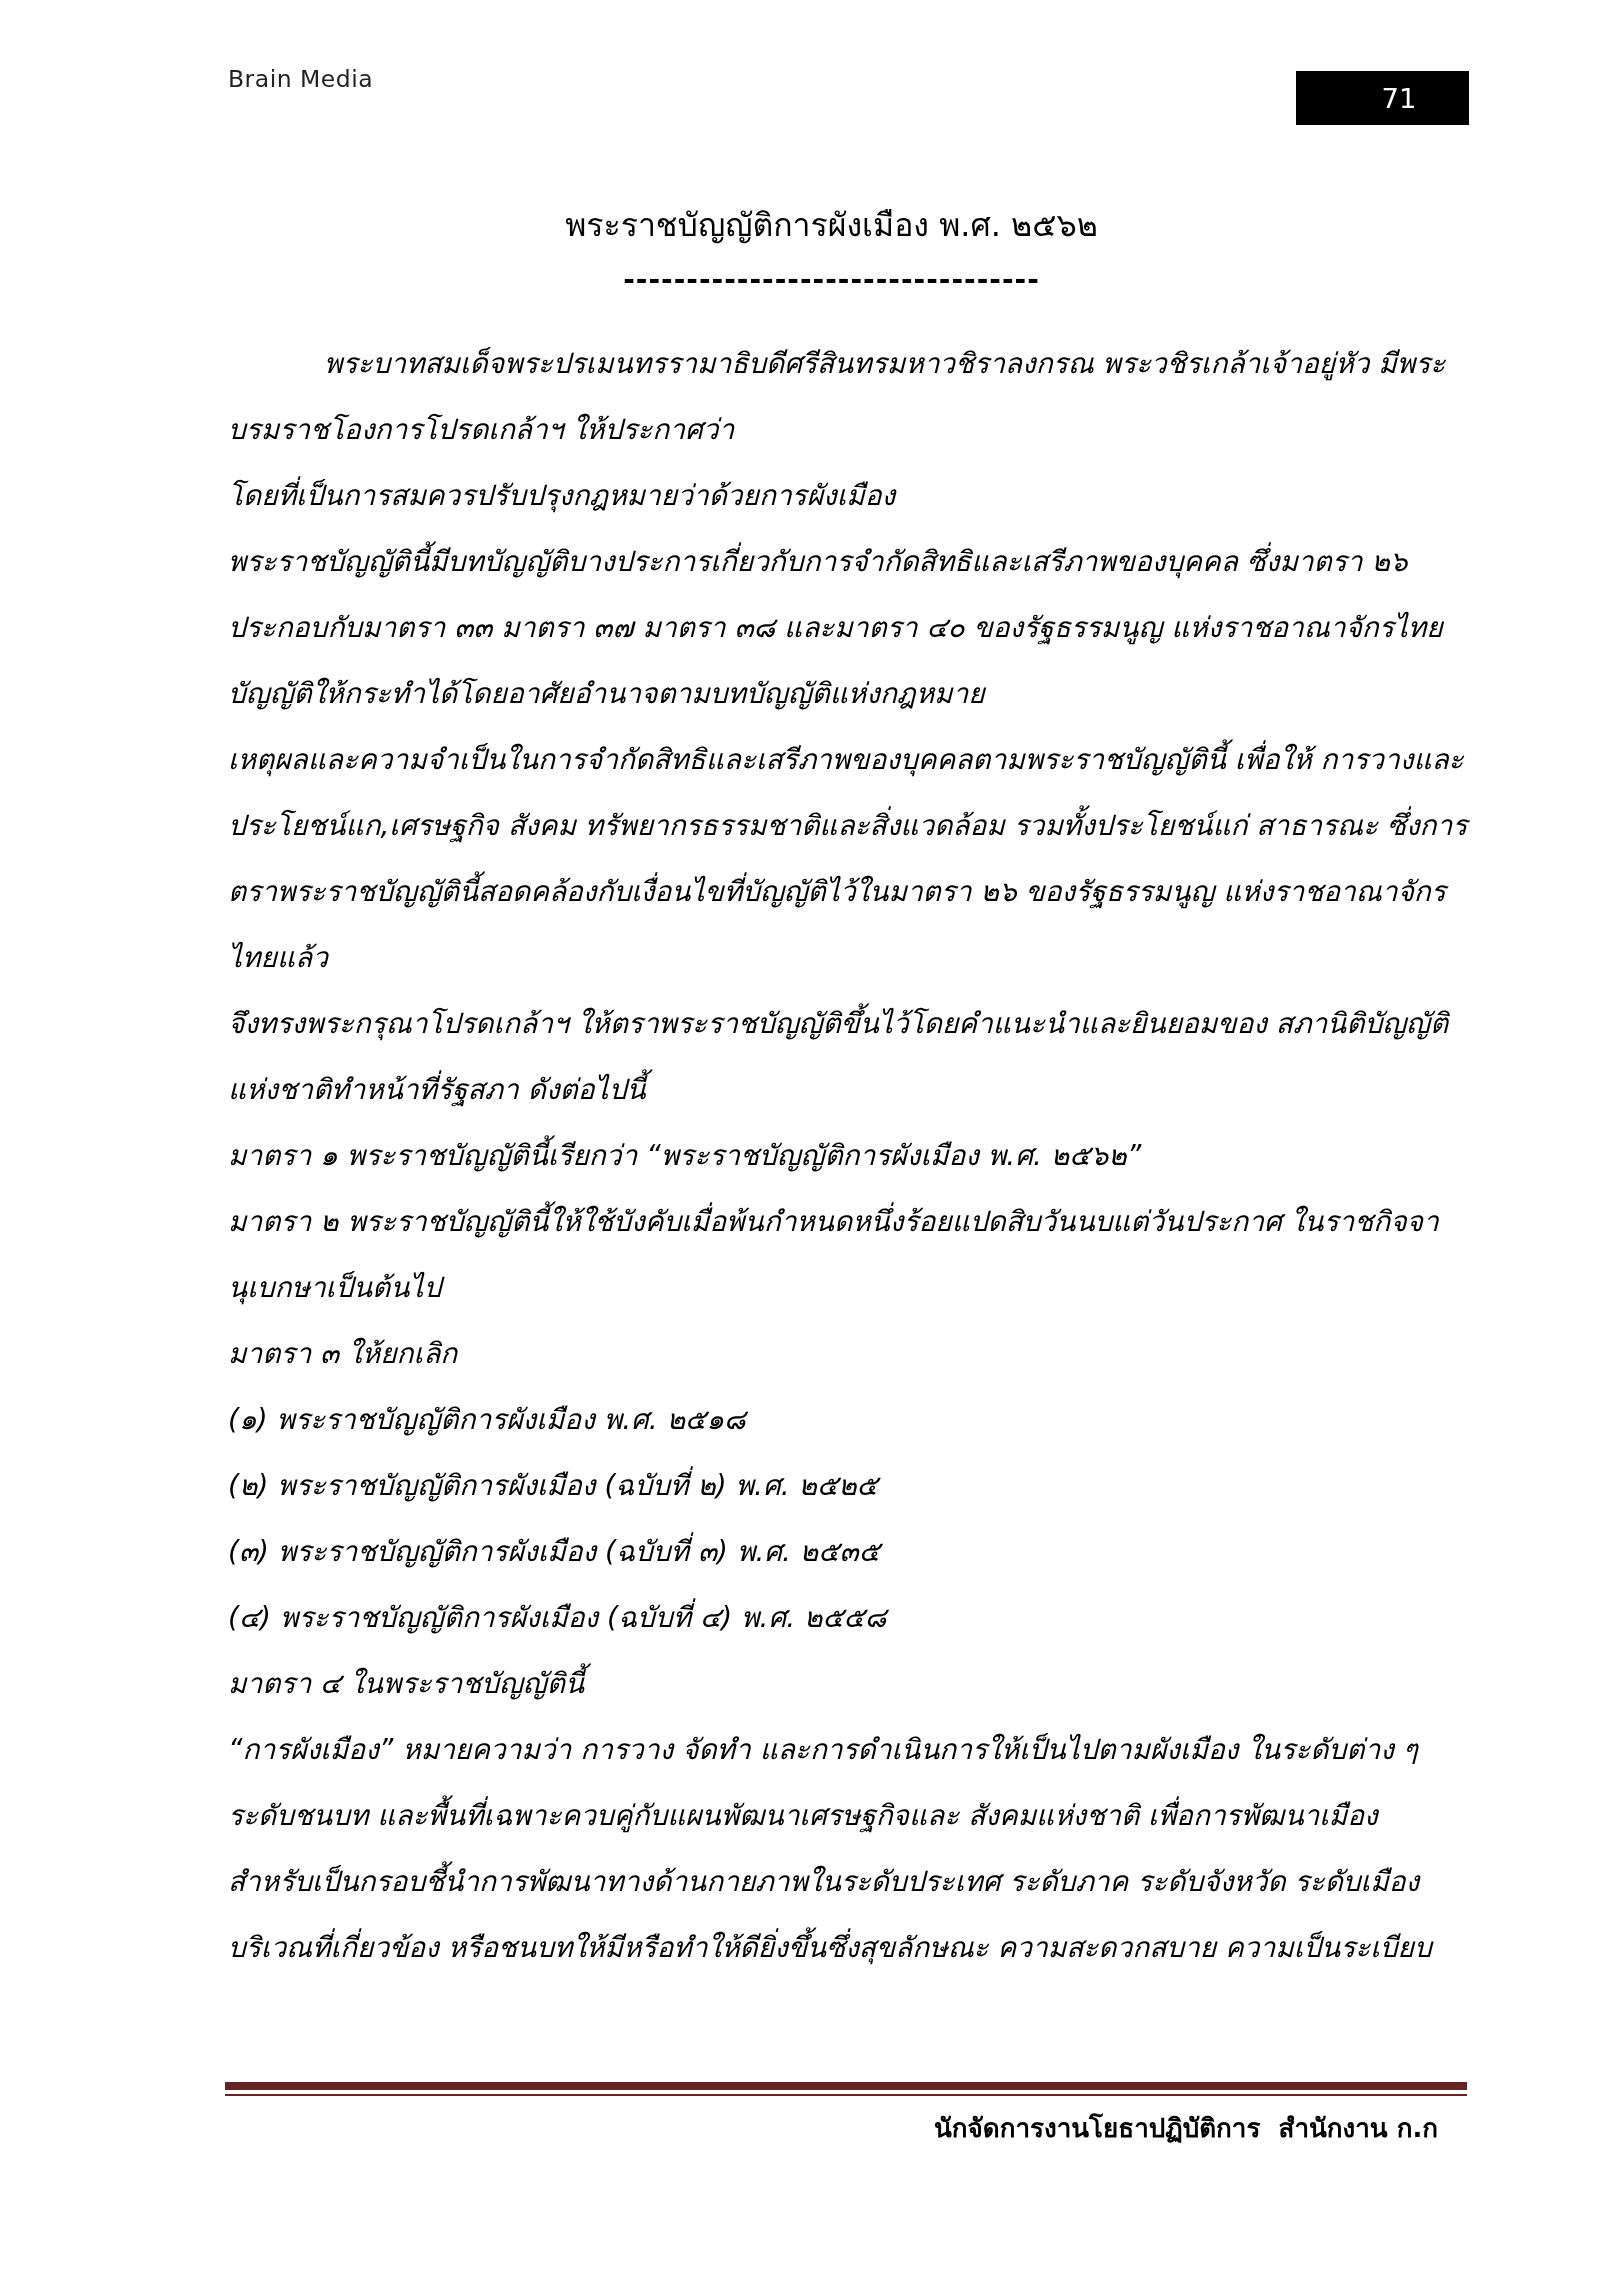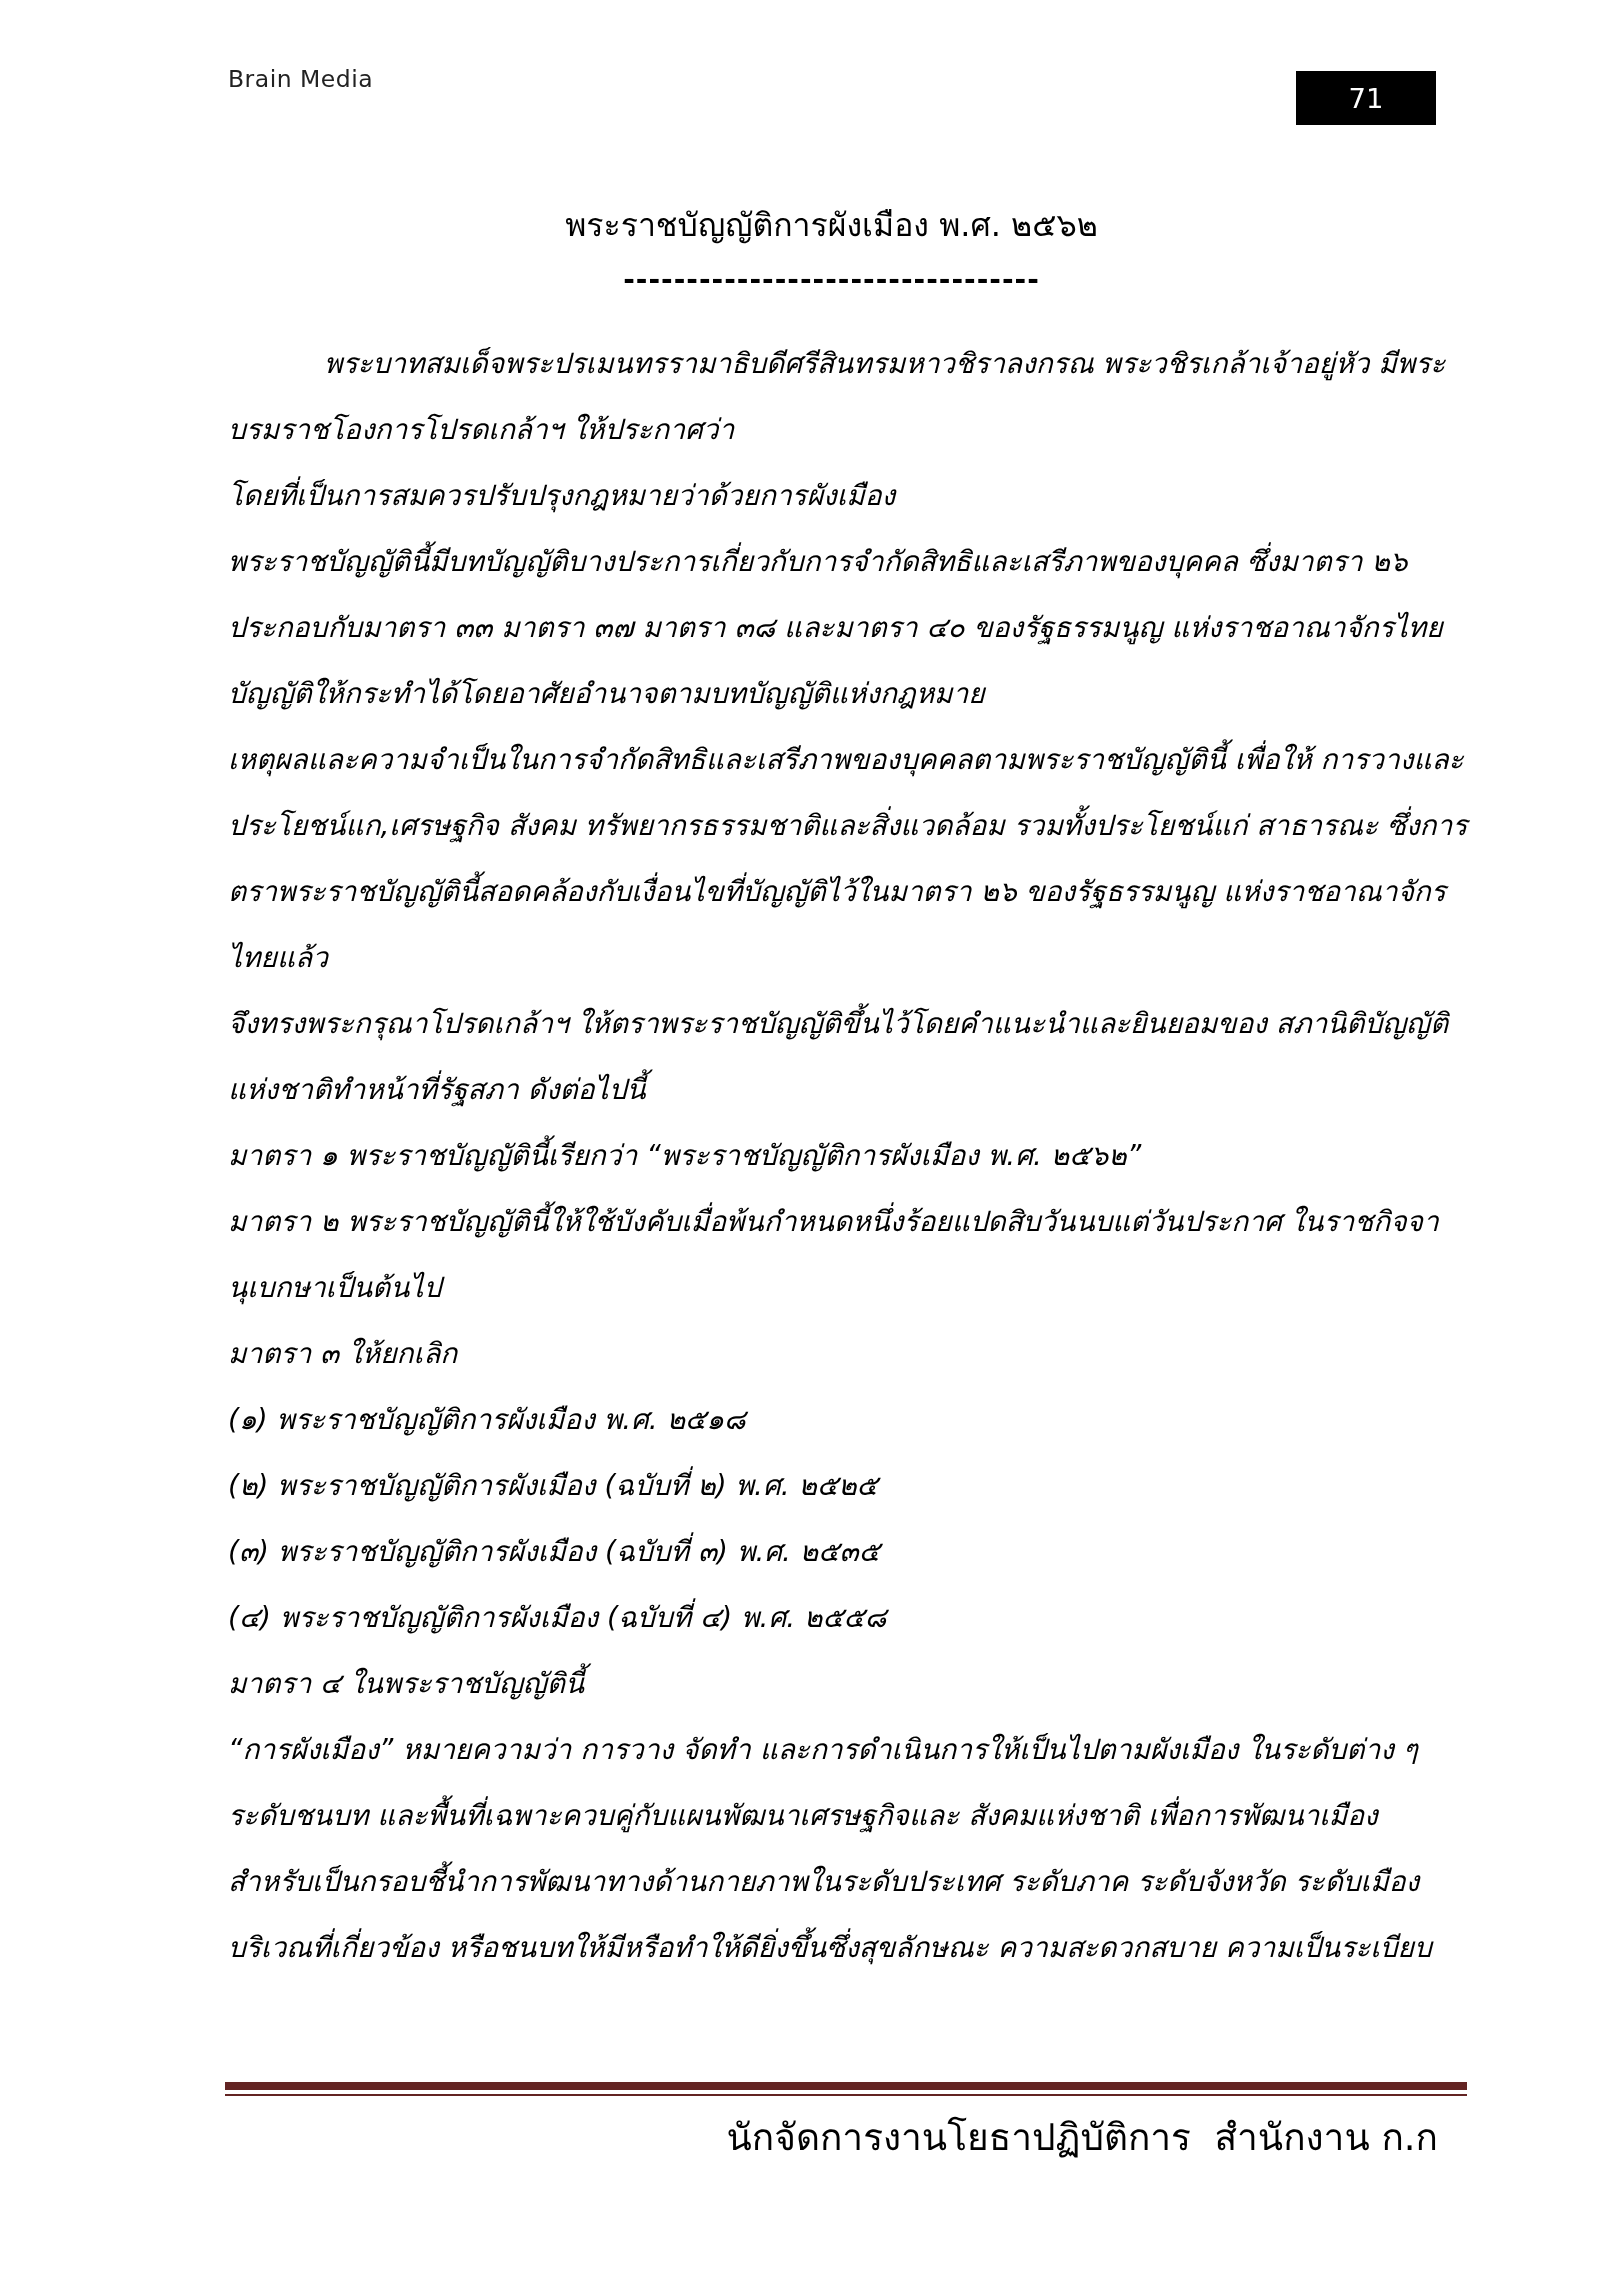--- a/index.html
+++ b/index.html
@@ -30,20 +30,21 @@
     left: 1296px;
     top: 71px;
     width: 140px;
     height: 54px;
     background: #000000;
     color: #ffffff;
     display: flex;
     align-items: center;
     justify-content: center;
     font-size: 27.4px;
+    padding-left: 33px;
   }
   .doc-title {
     position: absolute;
     left: 228px;
     right: 186px;
     top: 199px;
     text-align: center;
     font-size: 32px;
     font-weight: 400;
     color: #000000;
@@ -84,22 +85,22 @@
     height: 3.9px;
     border-top: 8.8px solid #632423;
     border-bottom: 2.9px solid #632423;
   }
   .footer-text {
     position: absolute;
     left: 228px;
     right: 183px;
     top: 2107px;
     text-align: right;
-    font-size: 37px;
-    font-weight: 400;
+    font-size: 26px;
+    font-weight: 700;
     color: #000000;
     white-space: pre;
   }
 </style>
 </head>
 <body>
 
 <div class="page">
 
   <div class="brand">Brain Media</div>

